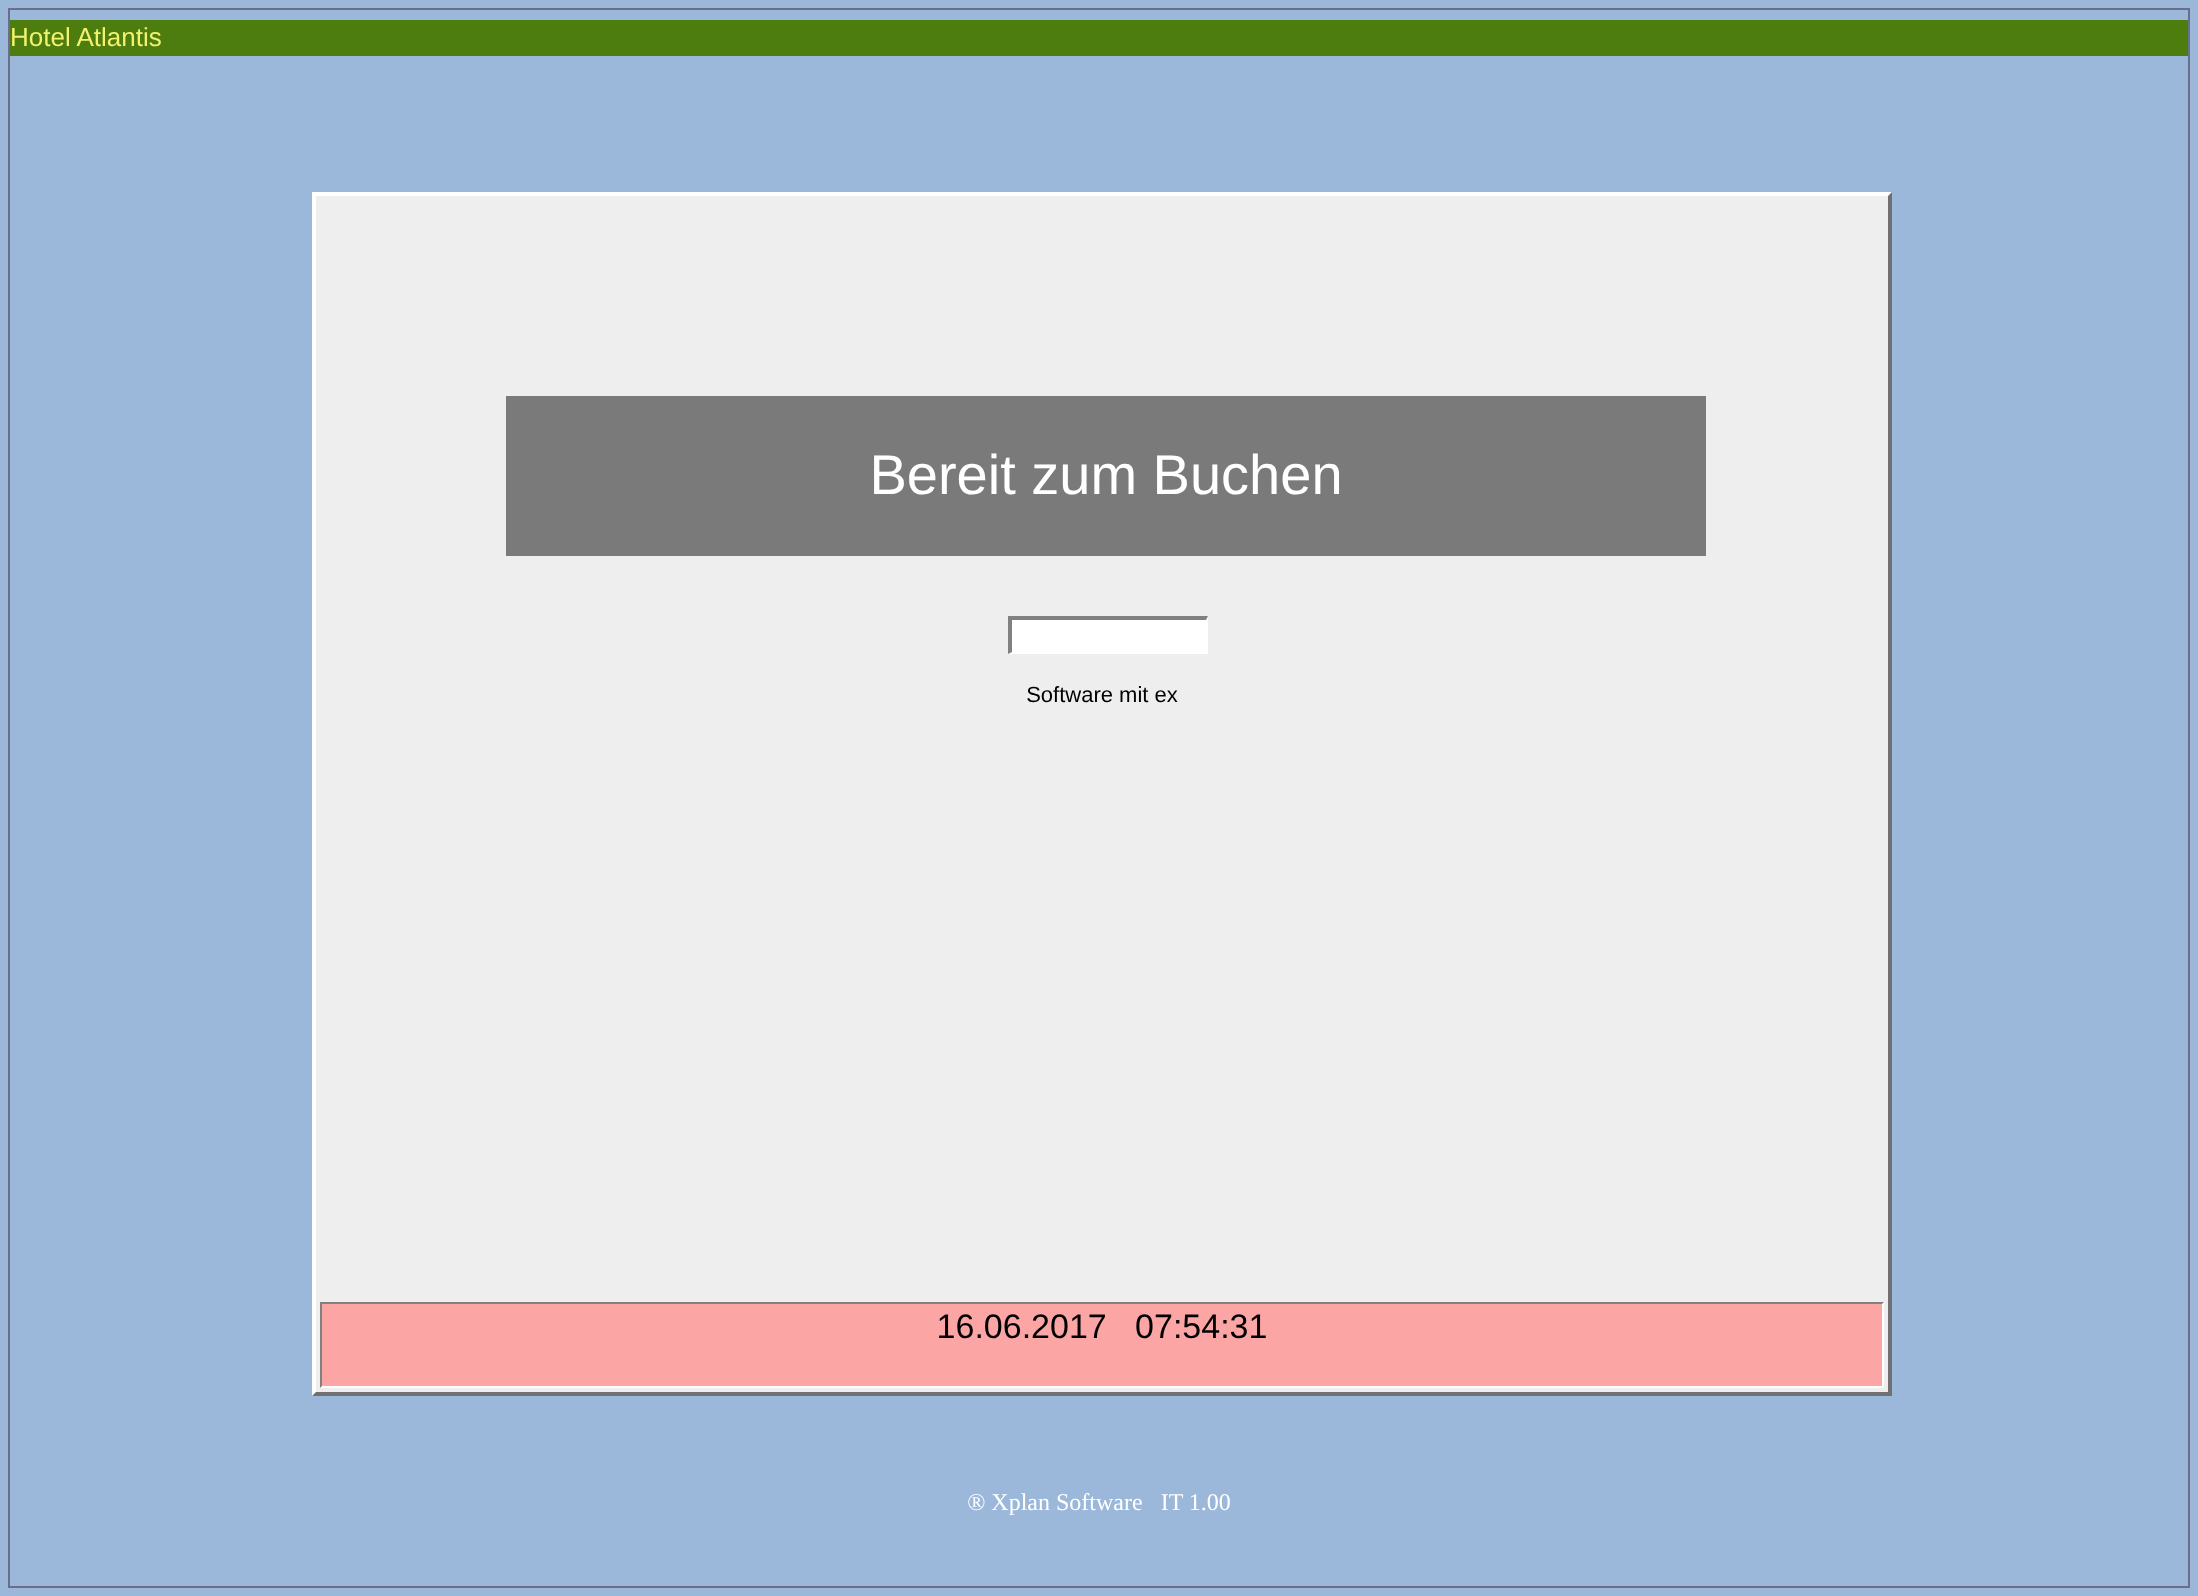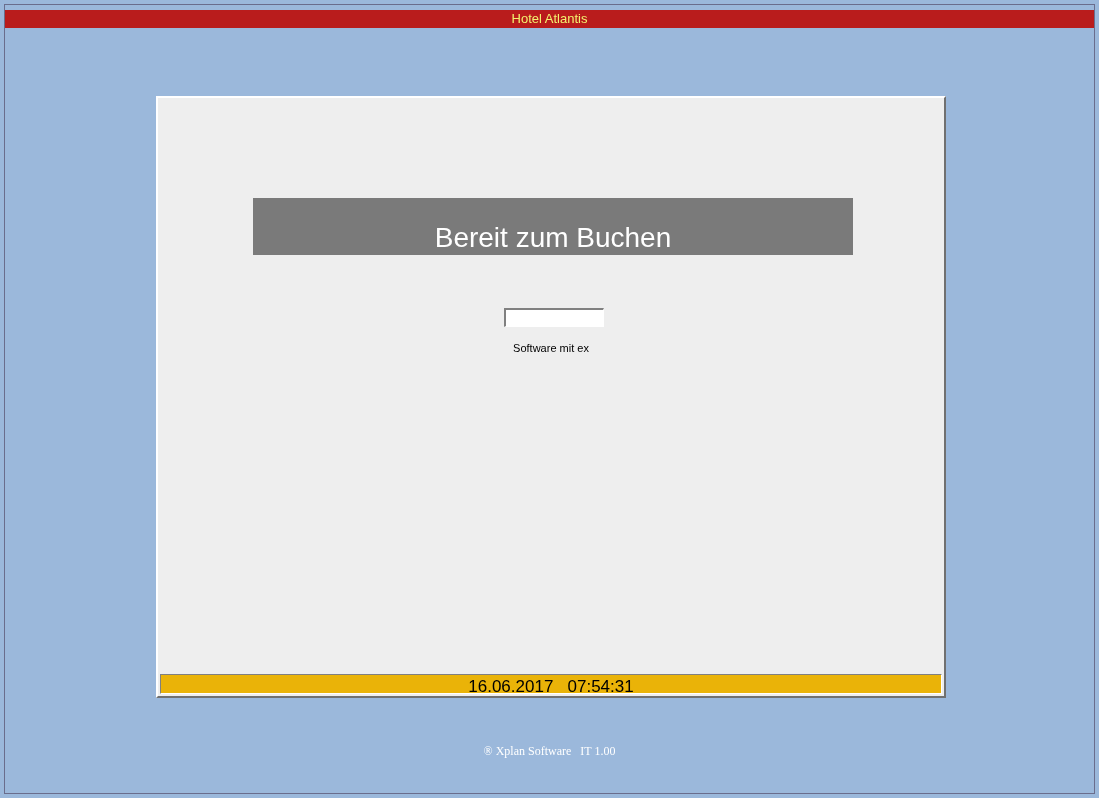--- a/index.html
+++ b/index.html
@@ -13,45 +13,44 @@
     }
     .outer-frame {
       position: absolute;
       left: 4px; top: 4px; right: 4px; bottom: 4px;
       border: 1px solid #6a6d8c;
     }
     .title-bar {
       position: absolute;
       left: 5px; right: 5px; top: 10px;
       height: 18px;
-      background-color: #b91c1c;
+      background-color: #4d7c0f;
       color: #f2f26f;
       font-size: 13px;
-      text-align: center;
       line-height: 18px;
       font-family: Arial, sans-serif;
     }
     .main-panel {
       position: absolute;
       left: 156px;
       top: 96px;
       width: 790px;
       height: 602px;
       background-color: #eeeeee;
       border-top: 2px solid #ffffff;
       border-left: 2px solid #ffffff;
       border-right: 2px solid #707070;
       border-bottom: 2px solid #707070;
     }
     .banner {
       position: absolute;
       left: 95px;
       top: 100px;
       width: 600px;
-      height: 57px;
+      height: 80px;
       background-color: #7a7a7a;
       color: #ffffff;
       font-size: 28px;
       font-family: Arial, sans-serif;
       text-align: center;
       line-height: 80px;
     }
     .input-field {
       position: absolute;
       left: 346px;
@@ -72,22 +71,22 @@
       left: 0; right: 0;
       top: 244px;
       text-align: center;
       font-size: 11px;
       font-family: Arial, sans-serif;
       color: #000000;
     }
     .status-bar {
       position: absolute;
       left: 2px; right: 2px; bottom: 2px;
-      height: 20px;
-      background-color: #eab308;
+      height: 43px;
+      background-color: #fca5a5;
       border-top: 1px solid #808080;
       border-left: 1px solid #808080;
       border-right: 1px solid #ffffff;
       border-bottom: 1px solid #ffffff;
       text-align: center;
       font-size: 17px;
       font-family: Arial, sans-serif;
       color: #000000;
       line-height: 24px;
     }

